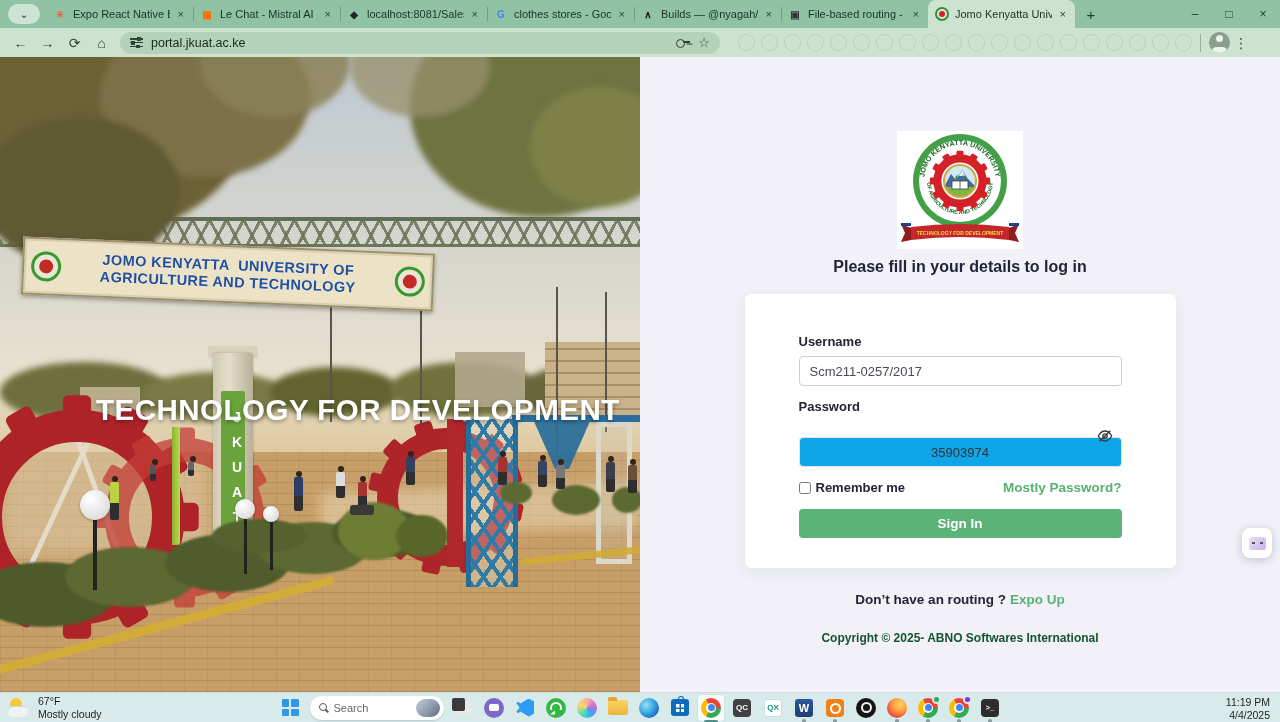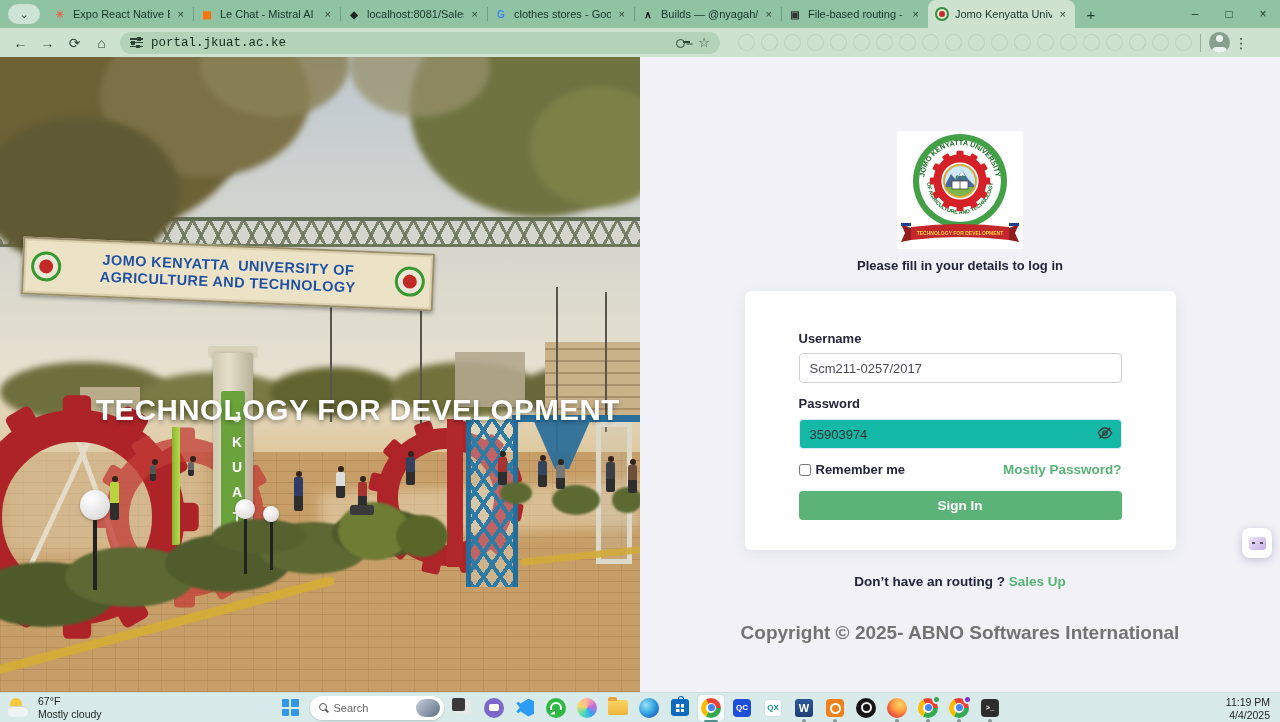--- a/index.html
+++ b/index.html
@@ -38,21 +38,21 @@
   .navbtn { width:25px; height:24px; display:flex; align-items:center; justify-content:center;
     font-size:14px; color:#2f4236; }
   .urlpill { height:22px; width:600px; margin-left:4px; margin-right:10px; border-radius:11px;
     background:#b4d2b8; display:flex; align-items:center; padding:0 10px; gap:8px; }
   .tune { width:13px; height:11px; flex:0 0 auto; background:
     radial-gradient(circle at 9px 2px, #2f4236 2.2px, transparent 2.5px),
     radial-gradient(circle at 3px 6px, #2f4236 2.2px, transparent 2.5px),
     radial-gradient(circle at 8px 10px, #2f4236 2.2px, transparent 2.5px),
     linear-gradient(to bottom, transparent 1px, #2f4236 1px 2.5px, transparent 2.5px 5px,
       #2f4236 5px 6.5px, transparent 6.5px 9px, #2f4236 9px 10.5px, transparent 10.5px); }
-  .urltext { flex:1; font-size:12.5px; color:#152b1d;font-family:Liberation Mono, monospace; }
+  .urltext { flex:1; font-size:12.5px; color:#152b1d; }
   .keyic { width:14px; height:8px; position:relative; }
   .keyic::before { content:''; position:absolute; left:0; top:0; width:7px; height:7px;
     border:1.6px solid #2f4236; border-radius:50%; }
   .keyic::after { content:''; position:absolute; left:7px; top:2.6px; width:7px; height:2px;
     background:#2f4236; box-shadow:3px 2px 0 -0.5px #2f4236; }
   .starbtn { font-size:13px; color:#2f4236; }
   .extrow { display:flex; align-items:center; gap:6px; margin-left:6px; }
   .ext { width:17px; height:17px; border-radius:50%; display:flex; align-items:center;
     justify-content:center; font-size:8px; color:#fff; box-shadow:inset 0 0 0 1px rgba(0,0,0,.08); }
   .tooldiv { width:1px; height:18px; background:rgba(30,60,40,.3); margin:0 6px; }
@@ -185,39 +185,39 @@
   .p9{left:606px;top:405px;height:30px;--c:#3c3f46}
   .p10{left:628px;top:408px;height:28px;--c:#6b4f3a}
   .p11{left:150px;top:408px;height:16px;width:6px;--c:#555555}
   .p12{left:188px;top:405px;height:14px;width:6px;--c:#666666}
 
   
   .panel { position:relative; flex:1; background:#f1f1f7; display:flex; flex-direction:column;
     align-items:center; }
   .biglogo { margin-top:74px; width:126px; height:118px; }
   .welcome { margin-top:6px; font-size:30px; font-weight:800; color:#57b274; letter-spacing:.3px; }
-  .subtitle { margin-top:9px; font-size:13px; font-weight:700; color:#23233a; }
+  .subtitle { margin-top:9px; font-size:16px; font-weight:700; color:#23233a; }
   .card { margin-top:18px; width:431px; background:#fff; border-radius:6px; padding:40px 54px 30px;
     box-shadow:0 3px 14px rgba(40,40,80,.08); }
   .flabel { font-size:13px; font-weight:700; color:#23233a; display:block; }
   .tinput { margin-top:7px; width:100%; height:30px; border:1px solid #cfcfcf; border-radius:4px;
     padding:0 10px; font-size:13px; color:#4a4a55; font-family:"Liberation Sans",sans-serif;
     background:#fff; outline:none; }
   .pwwrap { position:relative; margin-top:7px; }
-  .pwinput { margin-top:1px; background:#14b8a6; border-color:#dfe6f5; color:#333; }
+  .pwinput { margin-top:16px; background:#0ea5e9; border-color:#dfe6f5; color:#333;text-align:center; }
   .eyebtn { position:absolute; right:9px; top:7px; width:16px; height:16px; }
   .optrow { margin-top:13px; display:flex; align-items:center; justify-content:space-between; }
   .remember { display:flex; align-items:center; gap:5px; font-size:13px; font-weight:700; color:#23233a; }
   .remember input { width:12px; height:12px; }
   .forgot { font-size:13.5px; font-weight:700; color:#57b274; text-decoration:none; }
   .signin { margin-top:14px; width:100%; height:29px; background:#5bb377; border:none; border-radius:4px;
     color:#fff; font-size:13.5px; font-weight:700; font-family:"Liberation Sans",sans-serif; cursor:pointer; }
   .signupline { margin-top:24px; font-size:13.5px; font-weight:700; color:#23233a; }
   .signupline a { color:#57b274; text-decoration:none; }
-  .copyright { margin-top:33px; font-size:19px; font-weight:700; color:#737373; }
+  .copyright { margin-top:24px; font-size:12px; font-weight:700; color:#14532d; }
   .chatwidget { position:absolute; right:8px; top:471px; width:30px; height:30px; background:#fff;
     border-radius:8px; box-shadow:0 2px 8px rgba(60,40,120,.25); display:flex; align-items:center;
     justify-content:center; }
   .chatwidget .face { width:17px; height:13px; border-radius:3px;
     background:linear-gradient(135deg,#ece2f8,#c9aee8); position:relative; }
   .chatwidget .face::before { content:''; position:absolute; left:3px; top:5px; width:3px; height:2px; background:#555; }
   .chatwidget .face::after { content:''; position:absolute; right:3px; top:5px; width:3px; height:2px; background:#555; }
 
   
   .taskbar { position:absolute; left:0; right:0; bottom:0; height:30px; background:#d8ebea;
@@ -277,21 +277,21 @@
   .tk-store .shape { width:18px; height:17px; background:#0f6cbd; border-radius:3px; position:relative; }
   .tk-store .shape::before { content:''; position:absolute; left:5px; top:5px; width:8px; height:8px;
     background:linear-gradient(#fff,#fff) 0 0/3.5px 3.5px no-repeat, linear-gradient(#fff,#fff) 4.5px 0/3.5px 3.5px no-repeat,
     linear-gradient(#fff,#fff) 0 4.5px/3.5px 3.5px no-repeat, linear-gradient(#fff,#fff) 4.5px 4.5px/3.5px 3.5px no-repeat; }
   .tk-store .shape::after { content:''; position:absolute; left:7px; top:-3px; width:4px; height:3px;
     border:1px solid #0f6cbd; border-bottom:none; border-radius:3px 3px 0 0; }
   .chromeball { width:20px; height:20px; border-radius:50%; position:relative;
     background:conic-gradient(from -30deg, #ea4335 0 120deg, #34a853 0 240deg, #fbbc05 0 360deg); }
   .chromeball::before { content:''; position:absolute; inset:5px; border-radius:50%; background:#fff; }
   .chromeball::after { content:''; position:absolute; inset:6.5px; border-radius:50%; background:#4285f4; }
-  .tk-qc .shape { width:18px; height:18px; border-radius:4px; background:#1d4ed8;
+  .tk-qc .shape { width:18px; height:18px; border-radius:4px; background:#404040;
     display:flex; align-items:center; justify-content:center; }
   .tk-qbx .shape { width:18px; height:18px; border-radius:4px; background:#fff;
     box-shadow:inset 0 0 0 1px #cde; display:flex; align-items:center; justify-content:center; }
   .tk-qbx .g { color:#0e9488; }
   .tk-word .shape { width:18px; height:18px; border-radius:3px;
     background:linear-gradient(#2b579a,#1e3f73); display:flex; align-items:center; justify-content:center; }
   .tk-word .g { font-size:11px; }
   .tk-capture .shape { width:18px; height:18px; border-radius:4px; background:#f08019; position:relative; }
   .tk-capture .shape::before { content:''; position:absolute; left:4px; top:4px; width:7px; height:7px;
     border:2px solid #fff; border-radius:50%; }
@@ -572,21 +572,21 @@
             <input type="checkbox" style="">
             <span>Remember me</span>
           </label>
           <a href="#" class="forgot">Mostly Password?</a>
         </div>
         <button class="signin">Sign In</button>
       </div>
 
       <div class="signupline">
         <span>Don’t have an routing ?</span>
-        <a href="#">Sales Up</a>
+        <a href="#">Expo Up</a>
       </div>
       <div class="copyright">Copyright © 2025- ABNO Softwares International</div>
 
       <div class="chatwidget">
         <div class="face"></div>
       </div>
     </div>
   </div>
 
   <div class="taskbar">

